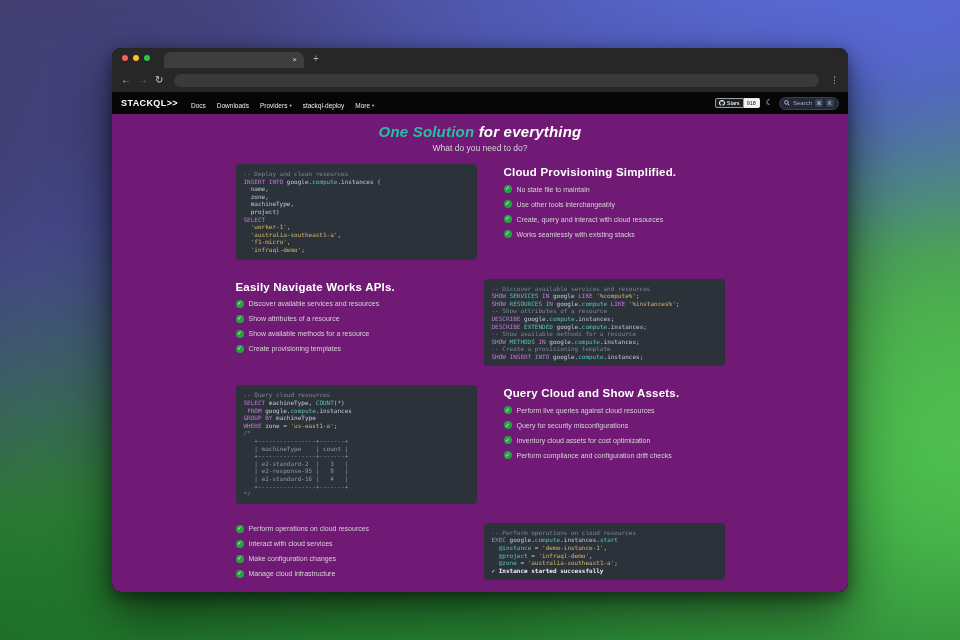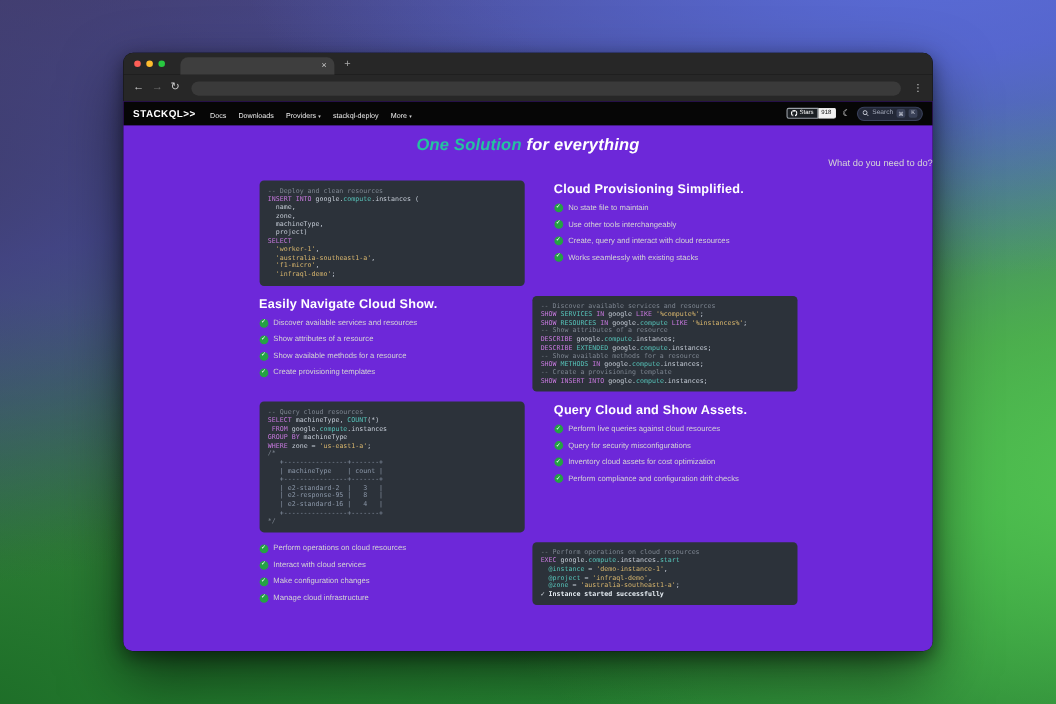--- a/index.html
+++ b/index.html
@@ -34,21 +34,21 @@
   .newtab { color:#a9a9a9; font-size:10px; line-height:1; margin:0 0 4px 9px; }
 
   .toolbar { height:24px; background:#272727; display:flex; align-items:center; padding:0 9px; gap:7px; flex:none; }
   .tool-btn { font-size:10px; line-height:1; color:#cfcfcf; }
   .tool-btn.dis { color:#6e6e6e; }
   .addressbar { flex:1; height:13px; background:#3a3a3a; border:none; outline:none;
     border-radius:7px; margin:0 4px; color:#ddd; font-size:7px; padding:0 9px; }
   .menu-dots { color:#cfcfcf; font-size:9px; line-height:1; }
 
   
-  .viewport { flex:1; background:#6d28d9; overflow:hidden; }
+  .viewport { flex:1; background:#701a75; overflow:hidden; }
 
   .nav { height:22px; background:#060606; display:flex; align-items:center; padding:0 9px; }
   .brand { font-weight:bold; font-size:9px; letter-spacing:.4px; color:#fff; margin-right:13px; cursor:default; }
   .nav-link { font-size:6.5px; color:#ececec; margin-right:11px; display:inline-flex; align-items:center; gap:2px; }
   .caret { font-size:4.5px; color:#cfcfcf; }
   .nav-right { margin-left:auto; display:flex; align-items:center; gap:6px; }
   .gh-badge { display:flex; align-items:center; }
   .gh-left { display:flex; align-items:center; gap:2px; border:1px solid #9aa0a6;
     border-radius:2px 0 0 2px; background:#1b1f23; color:#fff; font-size:5.5px; padding:0 3px; height:10px; }
   .gh-left svg { width:6px; height:6px; fill:#fff; }
@@ -58,23 +58,23 @@
   .searchbox { display:flex; align-items:center; gap:3px; background:#232837; border:1px solid #39405a;
     border-radius:7px; height:13px; padding:0 4px; }
   .searchbox svg { width:6px; height:6px; stroke:#cfd3dd; }
   .search-ph { font-size:6px; color:#a7adbd; }
   .kbd { background:#3a4157; color:#d7dbe6; font-size:5px; border-radius:2px; height:8px; min-width:8px;
     display:flex; align-items:center; justify-content:center; padding:0 1px; }
 
   .hero { text-align:center; padding-top:9px; }
   .hero h1 { margin:0; font-size:15px; font-weight:700; color:#fff; letter-spacing:.2px;font-style:italic; }
   .hl { color:var(--accent, #25c2a0); }
-  .hero p { margin:3px 0 0; font-size:8.5px; color:#d6d6d6;text-align:right; }
-
-  .rows { width:489px; margin:11px auto 0; display:flex; flex-direction:column; gap:9px; }
+  .hero p { margin:3px 0 0; font-size:8.5px; color:#d6d6d6; }
+
+  .rows { width:489px; margin:11px auto 0; display:flex; flex-direction:column; gap:19px; }
   .row { display:grid; grid-template-columns:1fr 1fr; gap:7px; align-items:start; }
 
   .code-card { background:var(--code-bg,#2c323a); border-radius:4px; padding:6px 8px; margin:0;
     font-family:"DejaVu Sans Mono", monospace; font-size:6px; line-height:7.6px;
     color:#c3cad4; white-space:pre; overflow:hidden; }
   .kw  { color:var(--c-kw,#c678dd); }
   .typ { color:var(--c-typ,#56c2b8); }
   .str { color:var(--c-str,#d7b56d); }
   .com { color:var(--c-com,#7d8590); }
   .pln { color:var(--c-pln,#c3cad4); }
@@ -180,21 +180,21 @@
                 </li>
                 <li>
                   <span class="chk">✓</span>
                   <span>Works seamlessly with existing stacks</span>
                 </li>
               </ul>
             </div>
           </div>
           <div class="row">
             <div class="feature">
-              <h3>Easily Navigate Cloud Show.</h3>
+              <h3>Easily Navigate Works APIs.</h3>
               <ul>
                 <li>
                   <span class="chk">✓</span>
                   <span>Discover available services and resources</span>
                 </li>
                 <li>
                   <span class="chk">✓</span>
                   <span>Show attributes of a resource</span>
                 </li>
                 <li>

